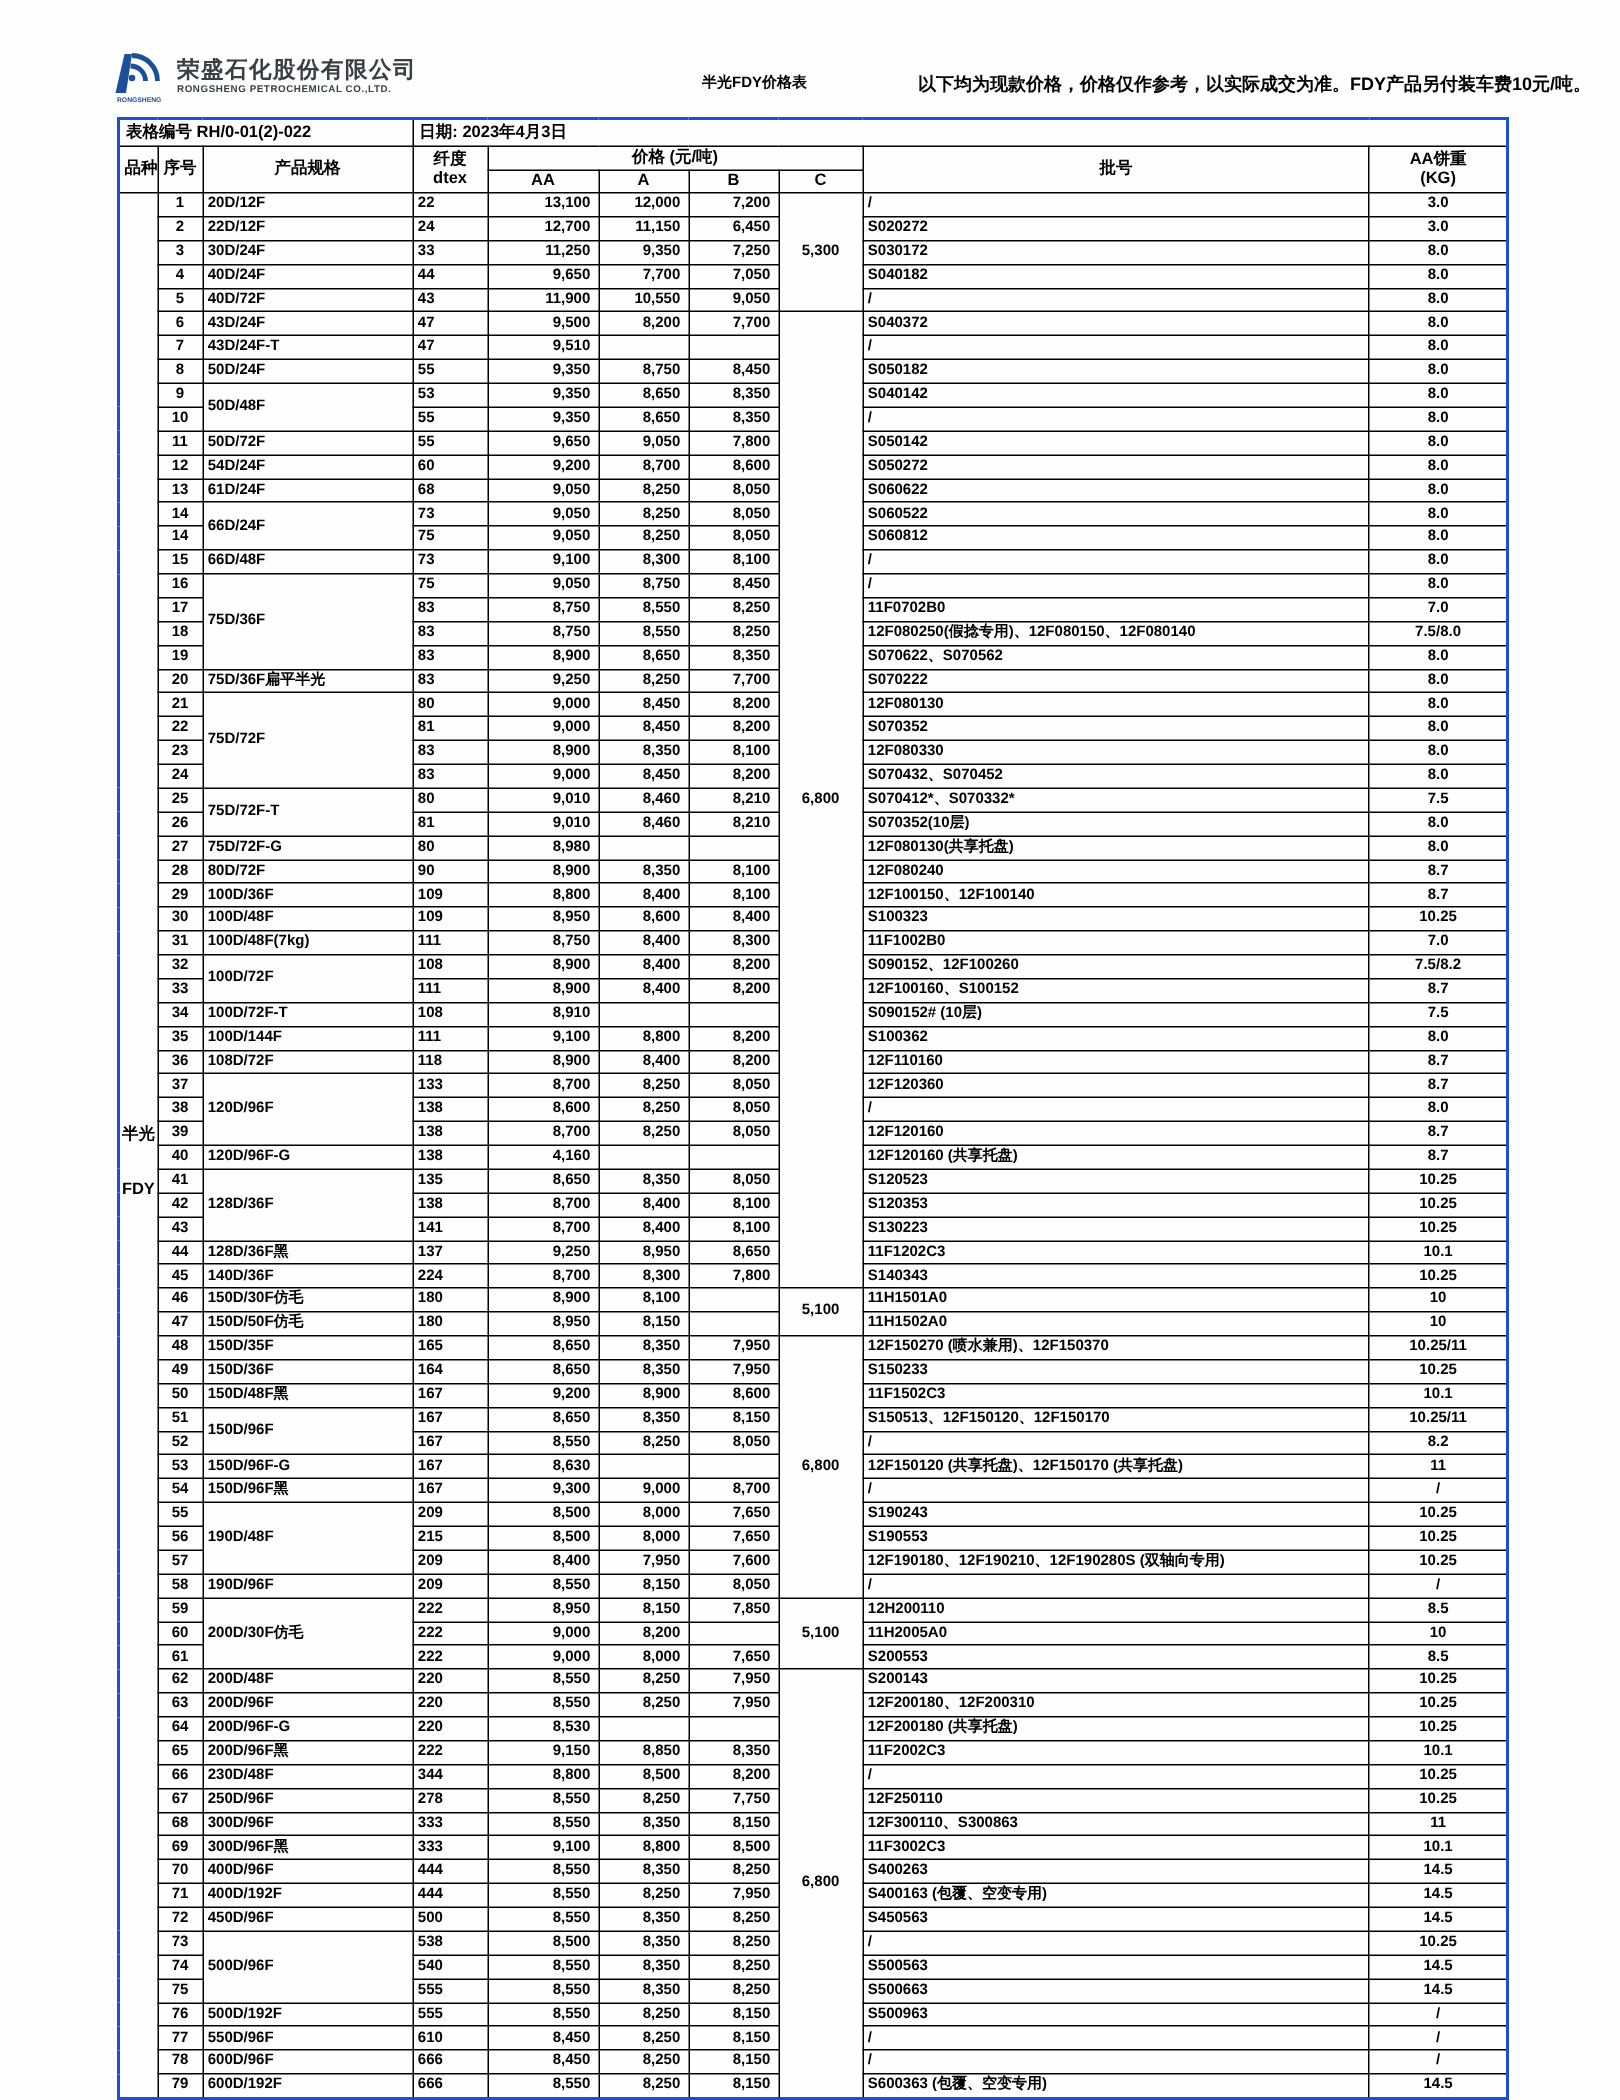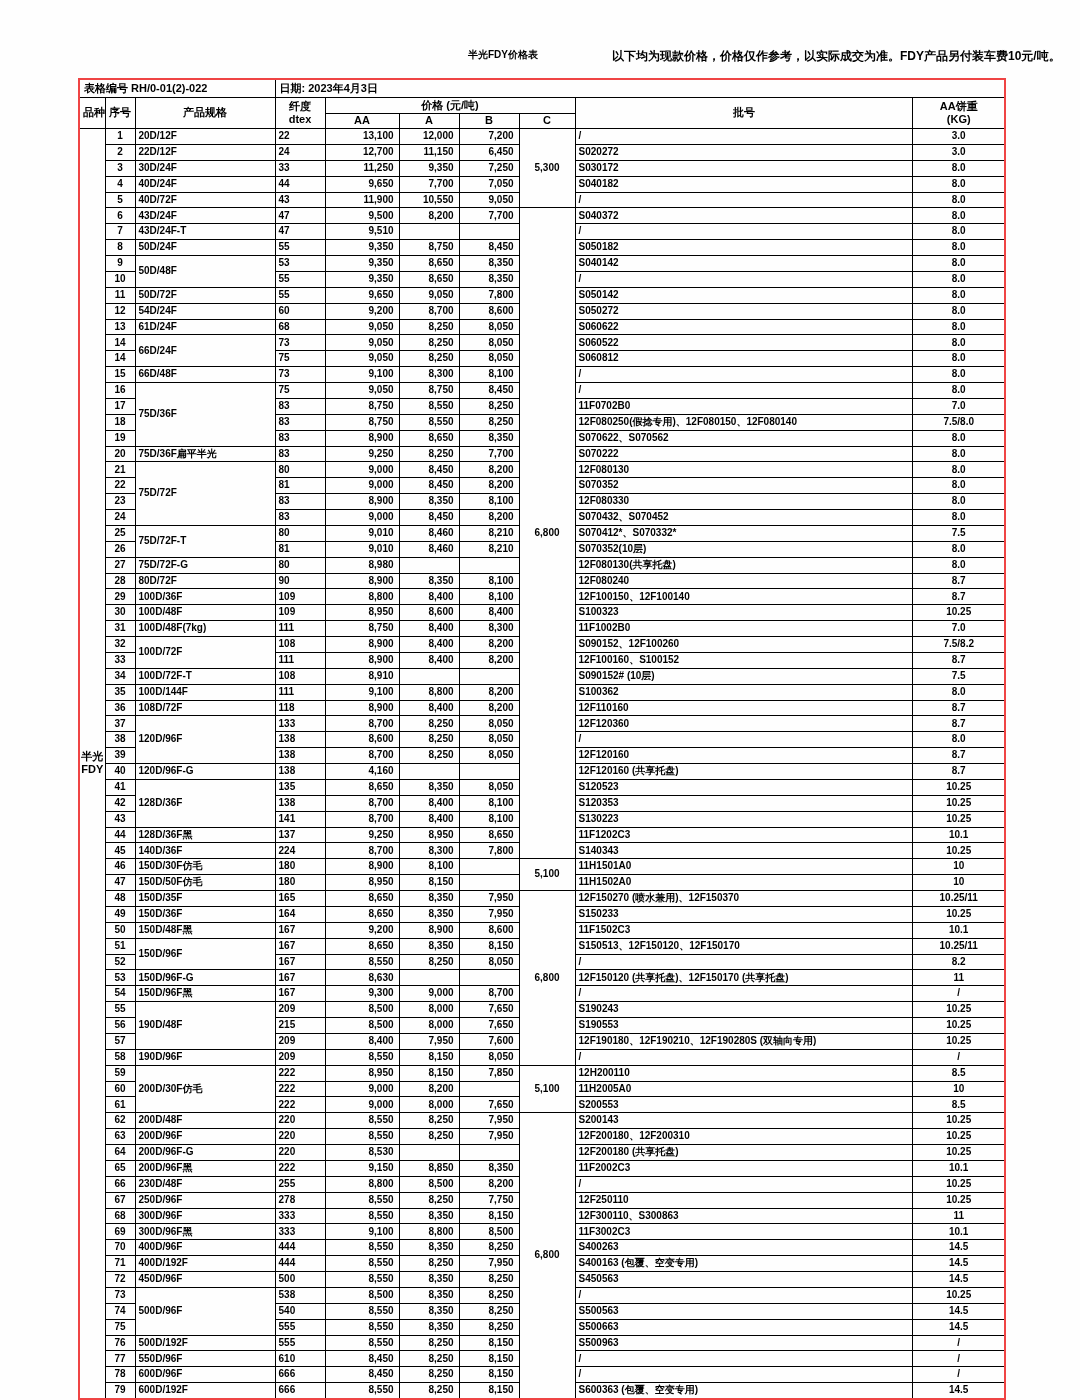--- a/index.html
+++ b/index.html
@@ -15,42 +15,55 @@
   .logo-mark { width:36px; height:38px; }
   .logo-names { display:flex; flex-direction:column; line-height:1.1; }
   .logo-cn { font-size:15px; letter-spacing:1px; color:#3a3f44; }
   .logo-en { font-size:6.5px; color:#3a3f44; letter-spacing:.4px; }
   .sheet-title { position:absolute; left:468px; top:48px; font-size:10px; }
   .sheet-notice { position:absolute; left:612px; top:48px; font-size:12px; white-space:nowrap; }
   
   table.ptable {
     position:absolute; left:78px; top:78px; width:928px;
     border-collapse:collapse; table-layout:fixed;
-    border:2px solid #ef4444;
+    border:2px solid #1d4ed8;
   }
   .ptable th, .ptable td {
     border:1px solid #000; padding:0 3px;
     font-size:10px; line-height:1.05; font-weight:bold;
     white-space:nowrap; overflow:hidden;
   }
   .ptable thead th { text-align:center; font-size:11px; }
   .ptable .info-row th { text-align:left; height:17px; font-size:11px; padding-left:4px; }
   .ptable .grp-row th { height:15px; }
   .ptable .sub-row th { height:14px; }
   .ptable tbody tr { height:15.875px; }
   .ptable td.ac { text-align:center; }
   .ptable td.ar { text-align:right; padding-right:5px; }
   .ptable td.variety { text-align:center; font-size:11px; vertical-align:middle; padding:0 1px; }
-  .ptable td.variety div { line-height:1.25; }
+  .ptable td.variety div { line-height:1.25;margin-top:24px; }
   .two-line { line-height:1.15 !important; white-space:normal !important; }
 </style>
 </head>
 <body>
 
 <div class="topbar">
+  <div class="logo-wrap">
+    <svg class="logo-mark" viewBox="0 0 36 38">
+      <path d="M3 30 L9 4 L14 4 L10 30 Z" fill="#1b4f9c"></path>
+      <path d="M13 12 A10 10 0 0 1 23 22" stroke="#1b4f9c" stroke-width="3.2" fill="none"></path>
+      <path d="M14 5 A17 17 0 0 1 31 22" stroke="#1b4f9c" stroke-width="3.2" fill="none"></path>
+      <circle cx="14" cy="20" r="2.2" fill="#1b4f9c"></circle>
+      <text x="4" y="36" font-size="4.5" fill="#1b4f9c" font-family="Liberation Sans, sans-serif" font-weight="bold">RONGSHENG</text>
+    </svg>
+    <div class="logo-names">
+      <span class="logo-cn">荣盛石化股份有限公司</span>
+      <span class="logo-en">RONGSHENG PETROCHEMICAL CO.,LTD.</span>
+    </div>
+  </div>
   <div class="sheet-title">半光FDY价格表</div>
   <div class="sheet-notice">以下均为现款价格，价格仅作参考，以实际成交为准。FDY产品另付装车费10元/吨。</div>
 </div>
 
 <table class="ptable">
   <colgroup>
     <col style="width:26px">
       <col style="width:30px">
       <col style="width:140px">
       <col style="width:50px">
@@ -730,21 +743,21 @@
         <td>222</td>
         <td class="ar">9,150</td>
         <td class="ar">8,850</td>
         <td class="ar">8,350</td>
         <td>11F2002C3</td>
         <td class="ac">10.1</td>
       </tr>
       <tr>
         <td class="ac">66</td>
         <td>230D/48F</td>
-        <td>255</td>
+        <td>344</td>
         <td class="ar">8,800</td>
         <td class="ar">8,500</td>
         <td class="ar">8,200</td>
         <td>/</td>
         <td class="ac">10.25</td>
       </tr>
       <tr>
         <td class="ac">67</td>
         <td>250D/96F</td>
         <td>278</td>

